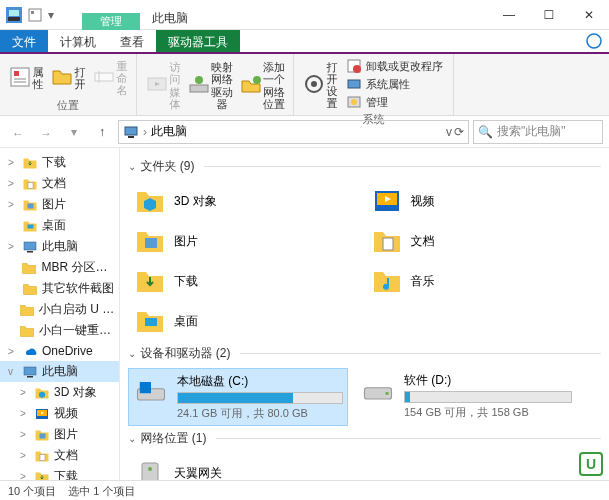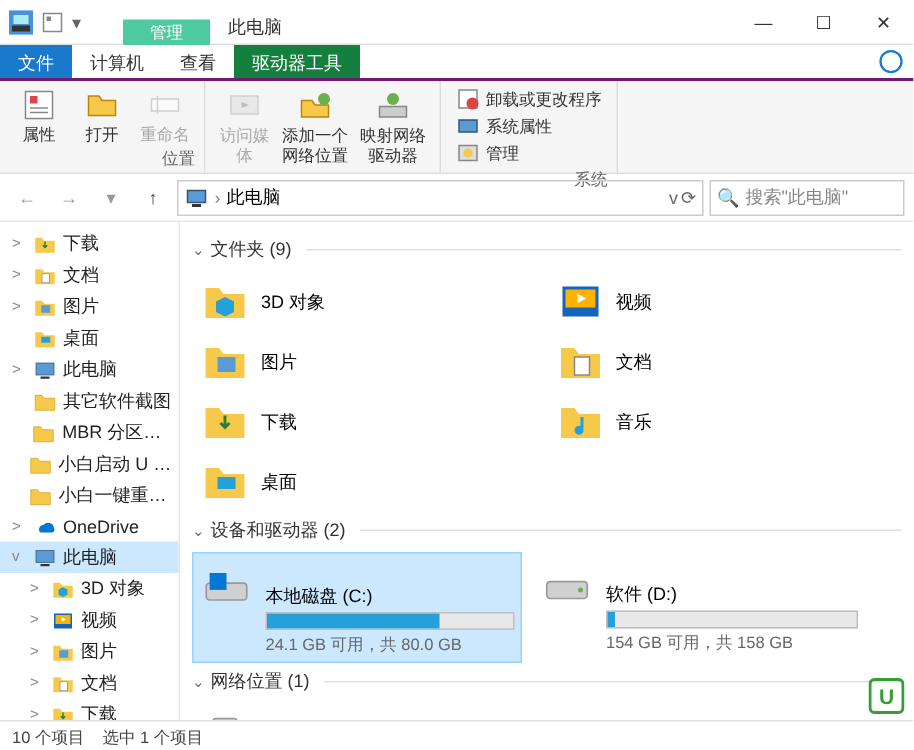--- a/index.html
+++ b/index.html
@@ -21,27 +21,27 @@
 .menutabs { height: 24px; display: flex; align-items: stretch; background: #fff; border-bottom: 2px solid #701a75; }
 .menutab { padding: 4px 12px; color: #333; cursor: pointer; }
 .menutab.file { background: #1979ca; color: #fff; }
 .menutab.active { background: #15803d; color: #fff; }
 .menu-help { margin-left: auto; width: 30px; display: flex; align-items: center; justify-content: center; color: #1979ca; }
 
 
 .ribbon { height: 62px; background: #f5f5f5; border-bottom: 1px solid #ddd; display: flex; }
 .ribbon-group { border-right: 1px solid #ddd; padding: 2px 6px; display: flex; flex-direction: column; }
 .ribbon-items { display: flex; gap: 2px; flex: 1; }
-.ribbon-btn { display: flex; flex-direction: column; align-items: center; justify-content: center; width: 40px; padding: 2px; cursor: pointer; }
+.ribbon-btn { display: flex; flex-direction: row; align-items: center; width: 40px; padding: 2px; cursor: pointer; }
 .ribbon-btn.wide { width: 50px; }
 .ribbon-btn-icon { width: 24px; height: 24px; display: flex; align-items: center; justify-content: center; }
 .ribbon-btn-label { font-size: 11px; text-align: center; line-height: 1.1; margin-top: 2px; color: #333; }
 .ribbon-btn.disabled .ribbon-btn-label { color: #aaa; }
 .ribbon-btn.disabled .ribbon-btn-icon { opacity: 0.5; }
-.ribbon-group-label { font-size: 11px; color: #666; text-align: right; padding-bottom: 1px; }
+.ribbon-group-label { font-size: 11px; color: #666; text-align: center; padding-bottom: 1px; }
 .ribbon-small-list { display: flex; flex-direction: column; justify-content: center; gap: 2px; padding: 2px 4px; }
 .ribbon-small-item { display: flex; align-items: center; gap: 4px; font-size: 11px; color: #333; cursor: pointer; }
 .ribbon-small-icon { width: 16px; height: 16px; }
 
 
 .addrbar { height: 32px; display: flex; align-items: center; padding: 4px 6px; gap: 4px; border-bottom: 1px solid #e8e8e8; }
 .nav-btn { width: 24px; height: 24px; display: flex; align-items: center; justify-content: center; color: #999; }
 .nav-btn.enabled { color: #333; }
 .breadcrumb { flex: 1; height: 24px; border: 1px solid #ccc; display: flex; align-items: center; padding: 0 4px; gap: 4px; }
 .bc-icon { width: 16px; height: 16px; }
@@ -65,21 +65,21 @@
 .group-line { flex: 1; height: 1px; background: #e0e0e0; margin-left: 6px; }
 .folder-grid { display: flex; flex-wrap: wrap; }
 .folder-item { width: 50%; display: flex; align-items: center; gap: 8px; padding: 4px 6px; cursor: pointer; }
 .folder-icon { width: 32px; height: 32px; display: flex; align-items: center; justify-content: center; }
 .folder-label { font-size: 12px; }
 
 .drive-grid { display: flex; flex-wrap: wrap; gap: 8px; }
 .drive-item { width: 220px; display: flex; gap: 8px; padding: 4px; cursor: pointer; }
 .drive-item.selected { background: #cce8ff; border: 1px solid #99d1ff; }
 .drive-icon { width: 36px; height: 36px; display: flex; align-items: center; justify-content: center; }
-.drive-info { flex: 1; margin-top: 16px; }
+.drive-info { flex: 1; }
 .drive-name { font-size: 12px; }
 .drive-bar { height: 12px; background: #e8e8e8; border: 1px solid #bfbfbf; margin: 2px 0; position: relative; }
 .drive-bar-fill { height: 100%; background: #26a0da; }
 .drive-meta { font-size: 11px; color: #666; }
 
 .statusbar { height: 22px; border-top: 1px solid #e0e0e0; display: flex; align-items: center; padding: 0 8px; gap: 12px; font-size: 11px; color: #444; }
 
 .watermark { position: absolute; right: 6px; bottom: 24px; display: flex; align-items: center; gap: 4px; font-size: 14px; color: #333; }
 .wm-badge { width: 24px; height: 24px; border: 2px solid #3a9b3a; border-radius: 4px; display: flex; align-items: center; justify-content: center; color: #3a9b3a; font-weight: bold; }
 .wm-sub { font-size: 9px; color: #888; }
@@ -171,39 +171,48 @@
             <svg width="24" height="24">
               <rect x="3" y="5" width="18" height="12" fill="#ddd" stroke="#aaa"></rect>
               <polygon points="10,9 15,11 10,13" fill="#888"></polygon>
             </svg>
           </div>
         <div class="ribbon-btn-label">访问媒体</div>
       </div>
       <div class="ribbon-btn wide">
         <div class="ribbon-btn-icon">
             <svg width="24" height="24">
+              <rect x="3" y="12" width="18" height="7" fill="#ccc" stroke="#888"></rect>
+              <circle cx="12" cy="7" r="4" fill="#6ab04c"></circle>
+            </svg>
+          </div>
+        <div class="ribbon-btn-label">映射网络驱动器</div>
+      </div>
+      <div class="ribbon-btn wide">
+        <div class="ribbon-btn-icon">
+            <svg width="24" height="24">
               <path d="M3 8h7l2 3h9v8H3z" fill="#f7c94b" stroke="#b8860b"></path>
               <circle cx="18" cy="7" r="4" fill="#6ab04c"></circle>
             </svg>
           </div>
         <div class="ribbon-btn-label">添加一个网络位置</div>
       </div>
-      <div class="ribbon-btn wide">
-        <div class="ribbon-btn-icon">
-            <svg width="24" height="24">
-              <rect x="3" y="12" width="18" height="7" fill="#ccc" stroke="#888"></rect>
-              <circle cx="12" cy="7" r="4" fill="#6ab04c"></circle>
-            </svg>
-          </div>
-        <div class="ribbon-btn-label">映射网络驱动器</div>
-      </div>
     </div>
   </div>
   <div class="ribbon-group">
     <div class="ribbon-items">
+      <div class="ribbon-btn">
+        <div class="ribbon-btn-icon">
+            <svg width="24" height="24">
+              <circle cx="12" cy="12" r="8" fill="none" stroke="#555" stroke-width="2"></circle>
+              <circle cx="12" cy="12" r="3" fill="#555"></circle>
+            </svg>
+          </div>
+        <div class="ribbon-btn-label">打开设置</div>
+      </div>
       <div class="ribbon-small-list">
         <div class="ribbon-small-item">
           <span class="ribbon-small-icon">
               <svg width="16" height="16">
                 <rect x="2" y="2" width="12" height="12" fill="#fff" stroke="#888"></rect>
                 <circle cx="11" cy="11" r="4" fill="#d44"></circle>
               </svg>
             </span>
           <span>卸载或更改程序</span>
         </div>
@@ -307,30 +316,30 @@
         </span>
         <span class="tree-label">此电脑</span>
       </div>
       <div class="tree-item">
         <span class="exp"></span>
         <span class="ticon">
           <svg width="16" height="16" viewBox="0 0 32 32">
             <path d="M3 7h9l3 4h14v16H3z" fill="#f7c94b" stroke="#d4a017"></path>
           </svg>
         </span>
+        <span class="tree-label">MBR 分区步骤</span>
+      </div>
+      <div class="tree-item">
+        <span class="exp"></span>
+        <span class="ticon">
+          <svg width="16" height="16" viewBox="0 0 32 32">
+            <path d="M3 7h9l3 4h14v16H3z" fill="#f7c94b" stroke="#d4a017"></path>
+          </svg>
+        </span>
         <span class="tree-label">其它软件截图</span>
-      </div>
-      <div class="tree-item">
-        <span class="exp"></span>
-        <span class="ticon">
-          <svg width="16" height="16" viewBox="0 0 32 32">
-            <path d="M3 7h9l3 4h14v16H3z" fill="#f7c94b" stroke="#d4a017"></path>
-          </svg>
-        </span>
-        <span class="tree-label">MBR 分区步骤</span>
       </div>
       <div class="tree-item">
         <span class="exp"></span>
         <span class="ticon">
           <svg width="16" height="16" viewBox="0 0 32 32">
             <path d="M3 7h9l3 4h14v16H3z" fill="#f7c94b" stroke="#d4a017"></path>
           </svg>
         </span>
         <span class="tree-label">小白启动 U 盘制作步</span>
       </div>

